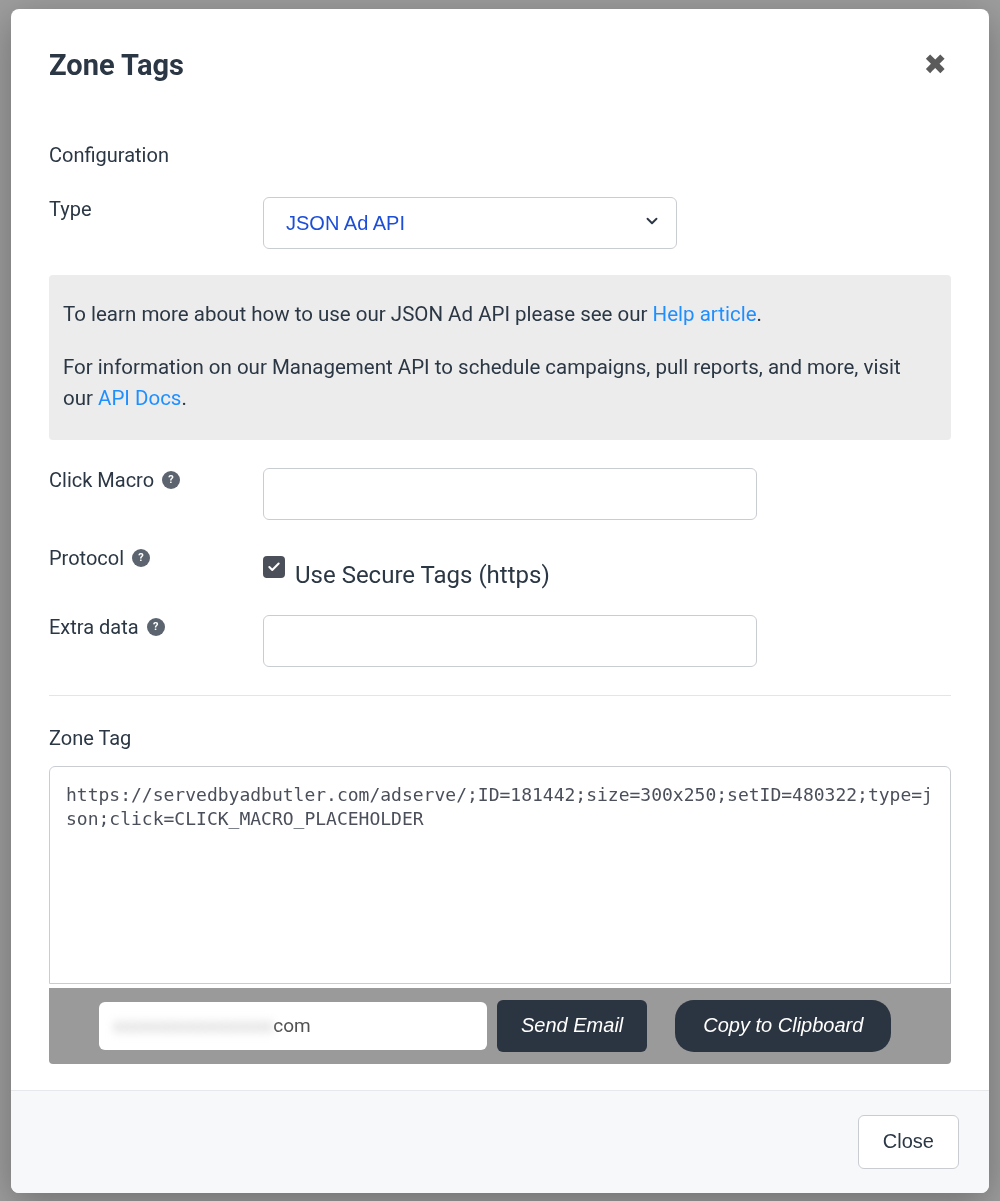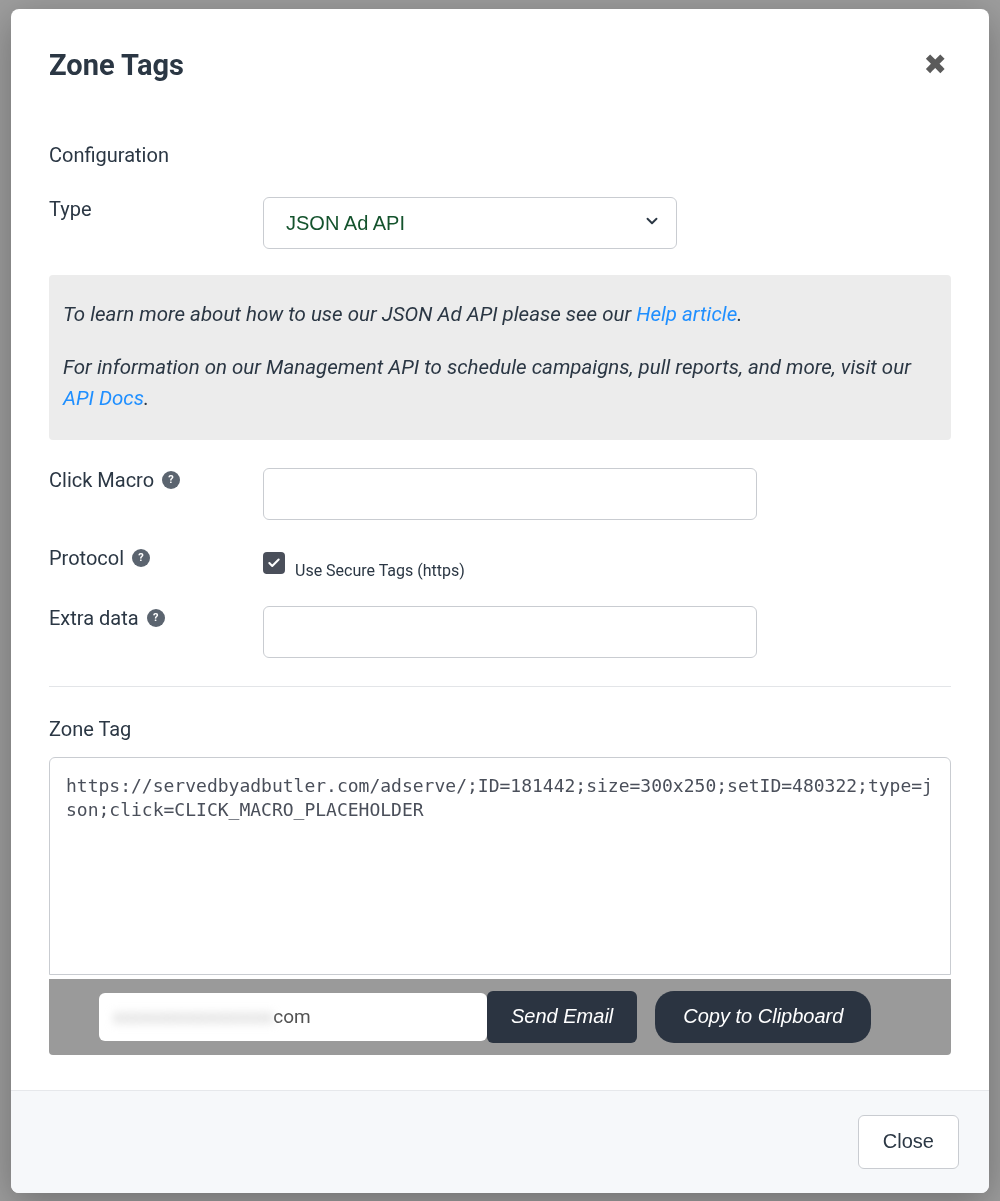--- a/index.html
+++ b/index.html
@@ -80,21 +80,21 @@
     position: relative;
     width: 414px;
   }
   .select {
     width: 100%;
     height: 52px;
     border: 1px solid #c9ccd1;
     border-radius: 6px;
     padding: 0 40px 0 22px;
     font-size: 20px;
-    color: #14532d;
+    color: #1d4ed8;
     background: #fff;
     appearance: none;
     -webkit-appearance: none;
     cursor: pointer;
   }
   .select-caret {
     position: absolute;
     right: 16px; top: 50%;
     transform: translateY(-50%);
     pointer-events: none;
@@ -102,21 +102,21 @@
 
   .info-box {
     background: #ececec;
     border-radius: 4px;
     padding: 24px 24px 26px 14px;
     font-size: 20.5px;
     line-height: 1.52;
     color: #2b3744;
     margin-bottom: 28px;
   }
-  .info-box p { margin-bottom: 22px; font-style: italic; }
+  .info-box p { margin-bottom: 22px; }
   .info-box p:last-child { margin-bottom: 0; }
   .info-box a { color: #1f8fff; text-decoration: none; }
 
   .text-input {
     width: 494px;
     height: 52px;
     border: 1px solid #c9ccd1;
     border-radius: 6px;
     padding: 0 14px;
     font-size: 18px;
@@ -128,21 +128,21 @@
     width: 22px; height: 22px;
     border-radius: 4px;
     background: #4a4f5a;
     display: inline-flex;
     align-items: center;
     justify-content: center;
     color: #fff;
     font-size: 14px;
     cursor: pointer;
   }
-  .checkbox-label { font-size: 16px; color: #2b3744; margin-top: 15px; }
+  .checkbox-label { font-size: 24px; color: #2b3744; margin-top: 15px; }
 
   hr.divider { border: none; border-top: 1px solid #e3e5e8; margin: 28px 0 30px 0; }
 
   .zone-tag-label {
     font-size: 20px;
     color: #2b3744;
     margin-bottom: 16px;
   }
 
   .code-area {
@@ -156,20 +156,21 @@
     color: #4a4f5a;
     resize: none;
     line-height: 1.35;
   }
 
   .action-bar {
     background: #9a9a9a;
     padding: 12px 50px 12px 50px;
     display: flex;
     align-items: center;
+    gap: 10px;
     border-radius: 0 0 4px 4px;
     margin-bottom: 30px;
   }
   .email-input {
     flex: 0 0 388px;
     height: 48px;
     border-radius: 6px;
     border: none;
     padding: 0 14px;
     font-size: 19px;

